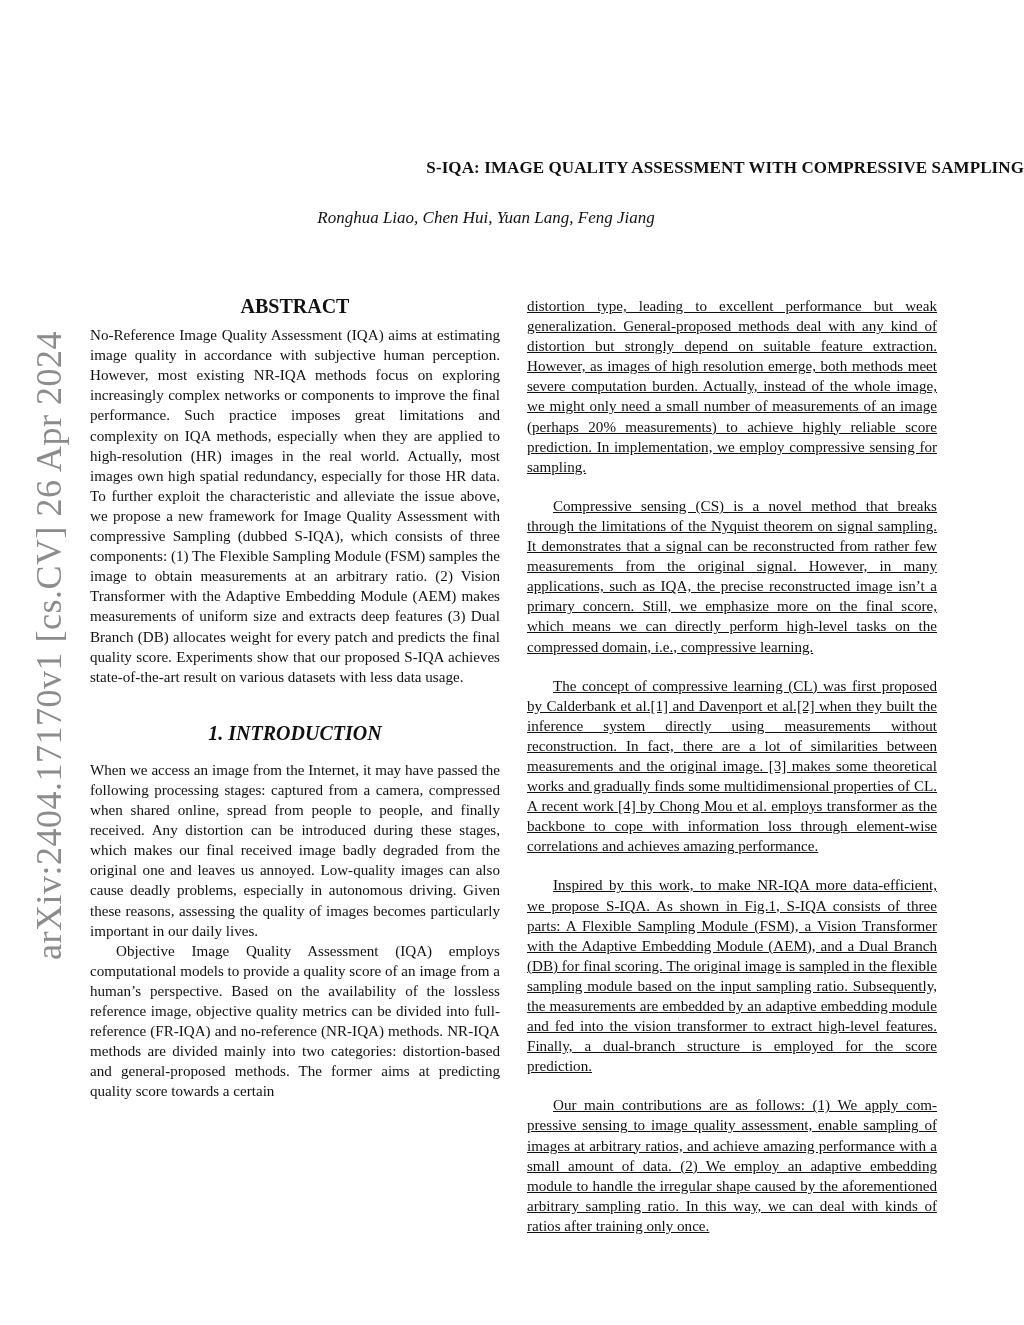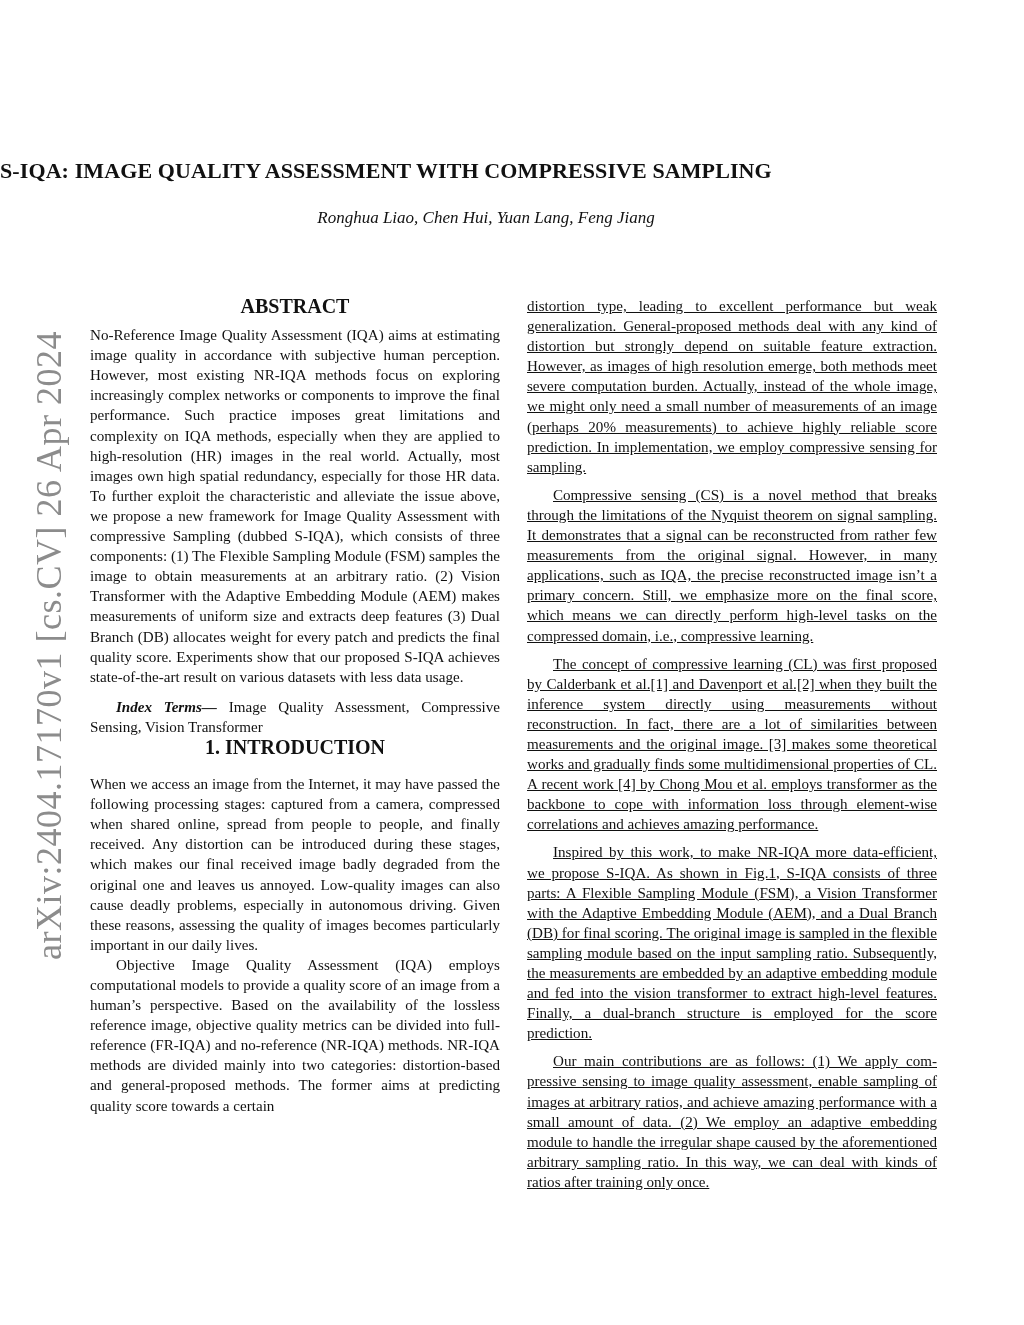--- a/index.html
+++ b/index.html
@@ -1,46 +1,45 @@
 <!DOCTYPE html>
 <html><head>
 <meta charset="utf-8">
 <style>
   html, body { margin: 0; padding: 0; background: #ffffff; }
   body { width: 1024px; height: 1325px; position: relative; overflow: hidden;
          font-family: "Liberation Serif", "DejaVu Serif", serif; color: #111; }
-  .title { position: absolute; top: 158px; left: 0; width: 1024px; text-align: left;
-           font-weight: bold; font-size: 22px; letter-spacing: 0.1px; }
+  .title { position: absolute; top: 158px; left: 0; width: 1024px; text-align: right;
+           font-weight: bold; font-size: 17px; letter-spacing: 0.1px; }
   .authors { position: absolute; top: 208px; left: 0; width: 972px; text-align: center;
              font-style: italic; font-size: 17px; }
   .arxiv { position: absolute; left: 28px; top: 960px; transform-origin: 0 0; transform: rotate(-90deg);
            font-size: 36px; color: #8c8c8c; white-space: nowrap; letter-spacing: 0.5px; }
   .col { position: absolute; top: 296px; width: 410px; font-size: 15.1px; line-height: 20.1px;
          text-align: justify; hyphens: manual; }
   .col-left { left: 90px; }
   .col-right { left: 527px; text-decoration: underline; }
   .sec-head { text-align: center; font-weight: bold; font-size: 20px; margin: 0 0 9px 0; }
   p { margin: 0; }
   p.indent { text-indent: 26px; }
-  p.gap { margin-top: 8px; }
+  p.gap { margin-top: 19px; }
   .index-terms { margin-top: 10px; text-indent: 26px; }
   .index-terms b { font-style: italic; }
-  .intro-head { margin-bottom: 17px; }
+  .intro-head { margin-top: 36px; margin-bottom: 17px; font-style: italic; }
 </style>
 </head>
 <body>
 
 <div class="title">S-IQA: IMAGE QUALITY ASSESSMENT WITH COMPRESSIVE SAMPLING</div>
 <div class="authors">Ronghua Liao, Chen Hui, Yuan Lang, Feng Jiang</div>
 <div class="arxiv">arXiv:2404.17170v1  [cs.CV]  26 Apr 2024</div>
 
 <div class="col col-left">
   <div class="sec-head">ABSTRACT</div>
   <p>No-Reference Image Quality Assessment (IQA) aims at es­timating image quality in accordance with subjective human perception. However, most existing NR-IQA methods focus on exploring increasingly complex networks or components to improve the final performance. Such practice imposes great limitations and complexity on IQA methods, especially when they are applied to high-resolution (HR) images in the real world. Actually, most images own high spatial redundancy, especially for those HR data. To further exploit the character­istic and alleviate the issue above, we propose a new frame­work for Image Quality Assessment with compressive Sam­pling (dubbed S-IQA), which consists of three components: (1) The Flexible Sampling Module (FSM) samples the im­age to obtain measurements at an arbitrary ratio. (2) Vision Transformer with the Adaptive Embedding Module (AEM) makes measurements of uniform size and extracts deep fea­tures (3) Dual Branch (DB) allocates weight for every patch and predicts the final quality score. Experiments show that our proposed S-IQA achieves state-of-the-art result on vari­ous datasets with less data usage.</p>
-  <p class="index-terms"><b>Index Terms—</b><span> Image Quality Assessment, Compressive Sensing, Vision Transformer</span></p>
   <div class="sec-head intro-head">1.  INTRODUCTION</div>
   <p>When we access an image from the Internet, it may have passed the following processing stages: captured from a cam­era, compressed when shared online, spread from people to people, and finally received. Any distortion can be introduced during these stages, which makes our final received image badly degraded from the original one and leaves us annoyed. Low-quality images can also cause deadly problems, espe­cially in autonomous driving. Given these reasons, assessing the quality of images becomes particularly important in our daily lives.</p>
   <p class="indent">Objective Image Quality Assessment (IQA) employs computational models to provide a quality score of an im­age from a human’s perspective. Based on the availability of the lossless reference image, objective quality metrics can be divided into full-reference (FR-IQA) and no-reference (NR-IQA) methods. NR-IQA methods are divided mainly into two categories: distortion-based and general-proposed methods. The former aims at predicting quality score towards a certain</p>
 </div>
 
 <div class="col col-right">
   <p>distortion type, leading to excellent performance but weak generalization. General-proposed methods deal with any kind of distortion but strongly depend on suitable feature extrac­tion. However, as images of high resolution emerge, both methods meet severe computation burden. Actually, instead of the whole image, we might only need a small number of measurements of an image (perhaps 20% measurements) to achieve highly reliable score prediction. In implementation, we employ compressive sensing for sampling.</p>
   <p class="indent gap">Compressive sensing (CS) is a novel method that breaks through the limitations of the Nyquist theorem on signal sam­pling. It demonstrates that a signal can be reconstructed from rather few measurements from the original signal. However, in many applications, such as IQA, the precise reconstructed image isn’t a primary concern. Still, we emphasize more on the final score, which means we can directly perform high-level tasks on the compressed domain, i.e., compressive learn­ing.</p>
   <p class="indent gap">The concept of compressive learning (CL) was first pro­posed by Calderbank et al.[1] and Davenport et al.[2] when they built the inference system directly using measurements without reconstruction. In fact, there are a lot of similari­ties between measurements and the original image. [3] makes some theoretical works and gradually finds some multidimen­sional properties of CL. A recent work [4] by Chong Mou et al. employs transformer as the backbone to cope with infor­mation loss through element-wise correlations and achieves amazing performance.</p>
   <p class="indent gap">Inspired by this work, to make NR-IQA more data-efficient, we propose S-IQA. As shown in Fig.1, S-IQA con­sists of three parts: A Flexible Sampling Module (FSM), a Vision Transformer with the Adaptive Embedding Module (AEM), and a Dual Branch (DB) for final scoring. The orig­inal image is sampled in the flexible sampling module based on the input sampling ratio. Subsequently, the measurements are embedded by an adaptive embedding module and fed into the vision transformer to extract high-level features. Finally, a dual-branch structure is employed for the score prediction.</p>

